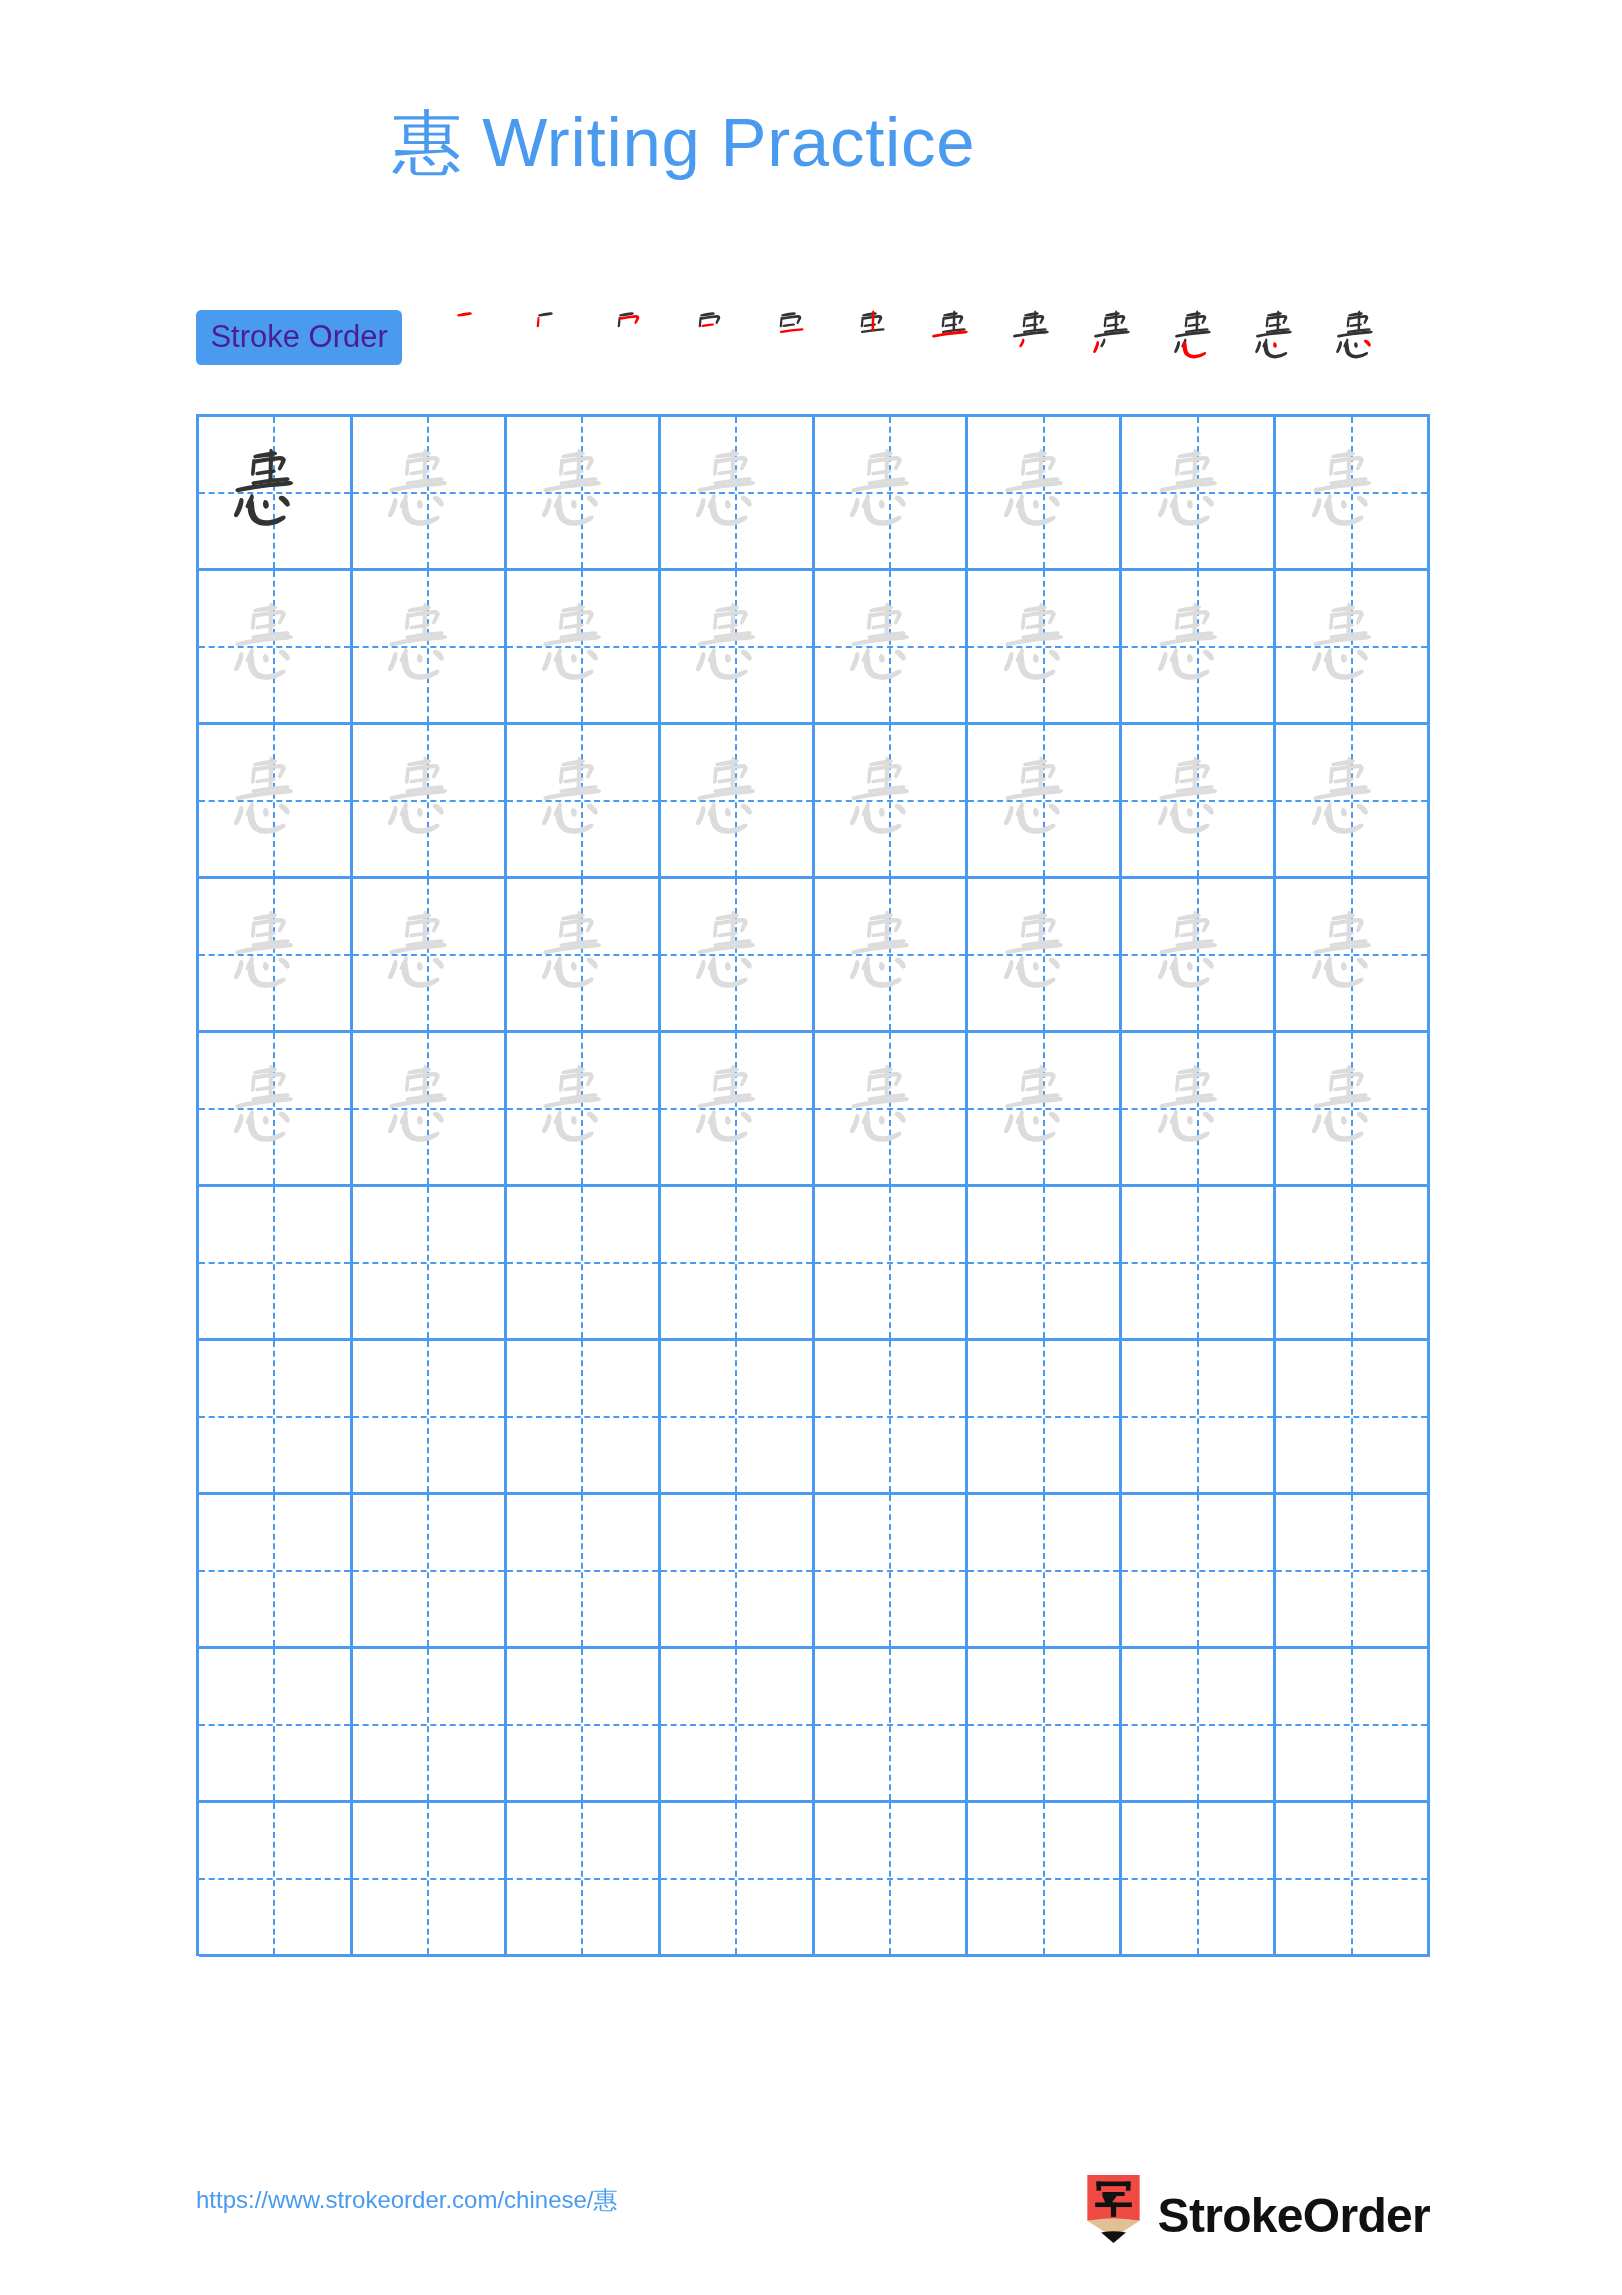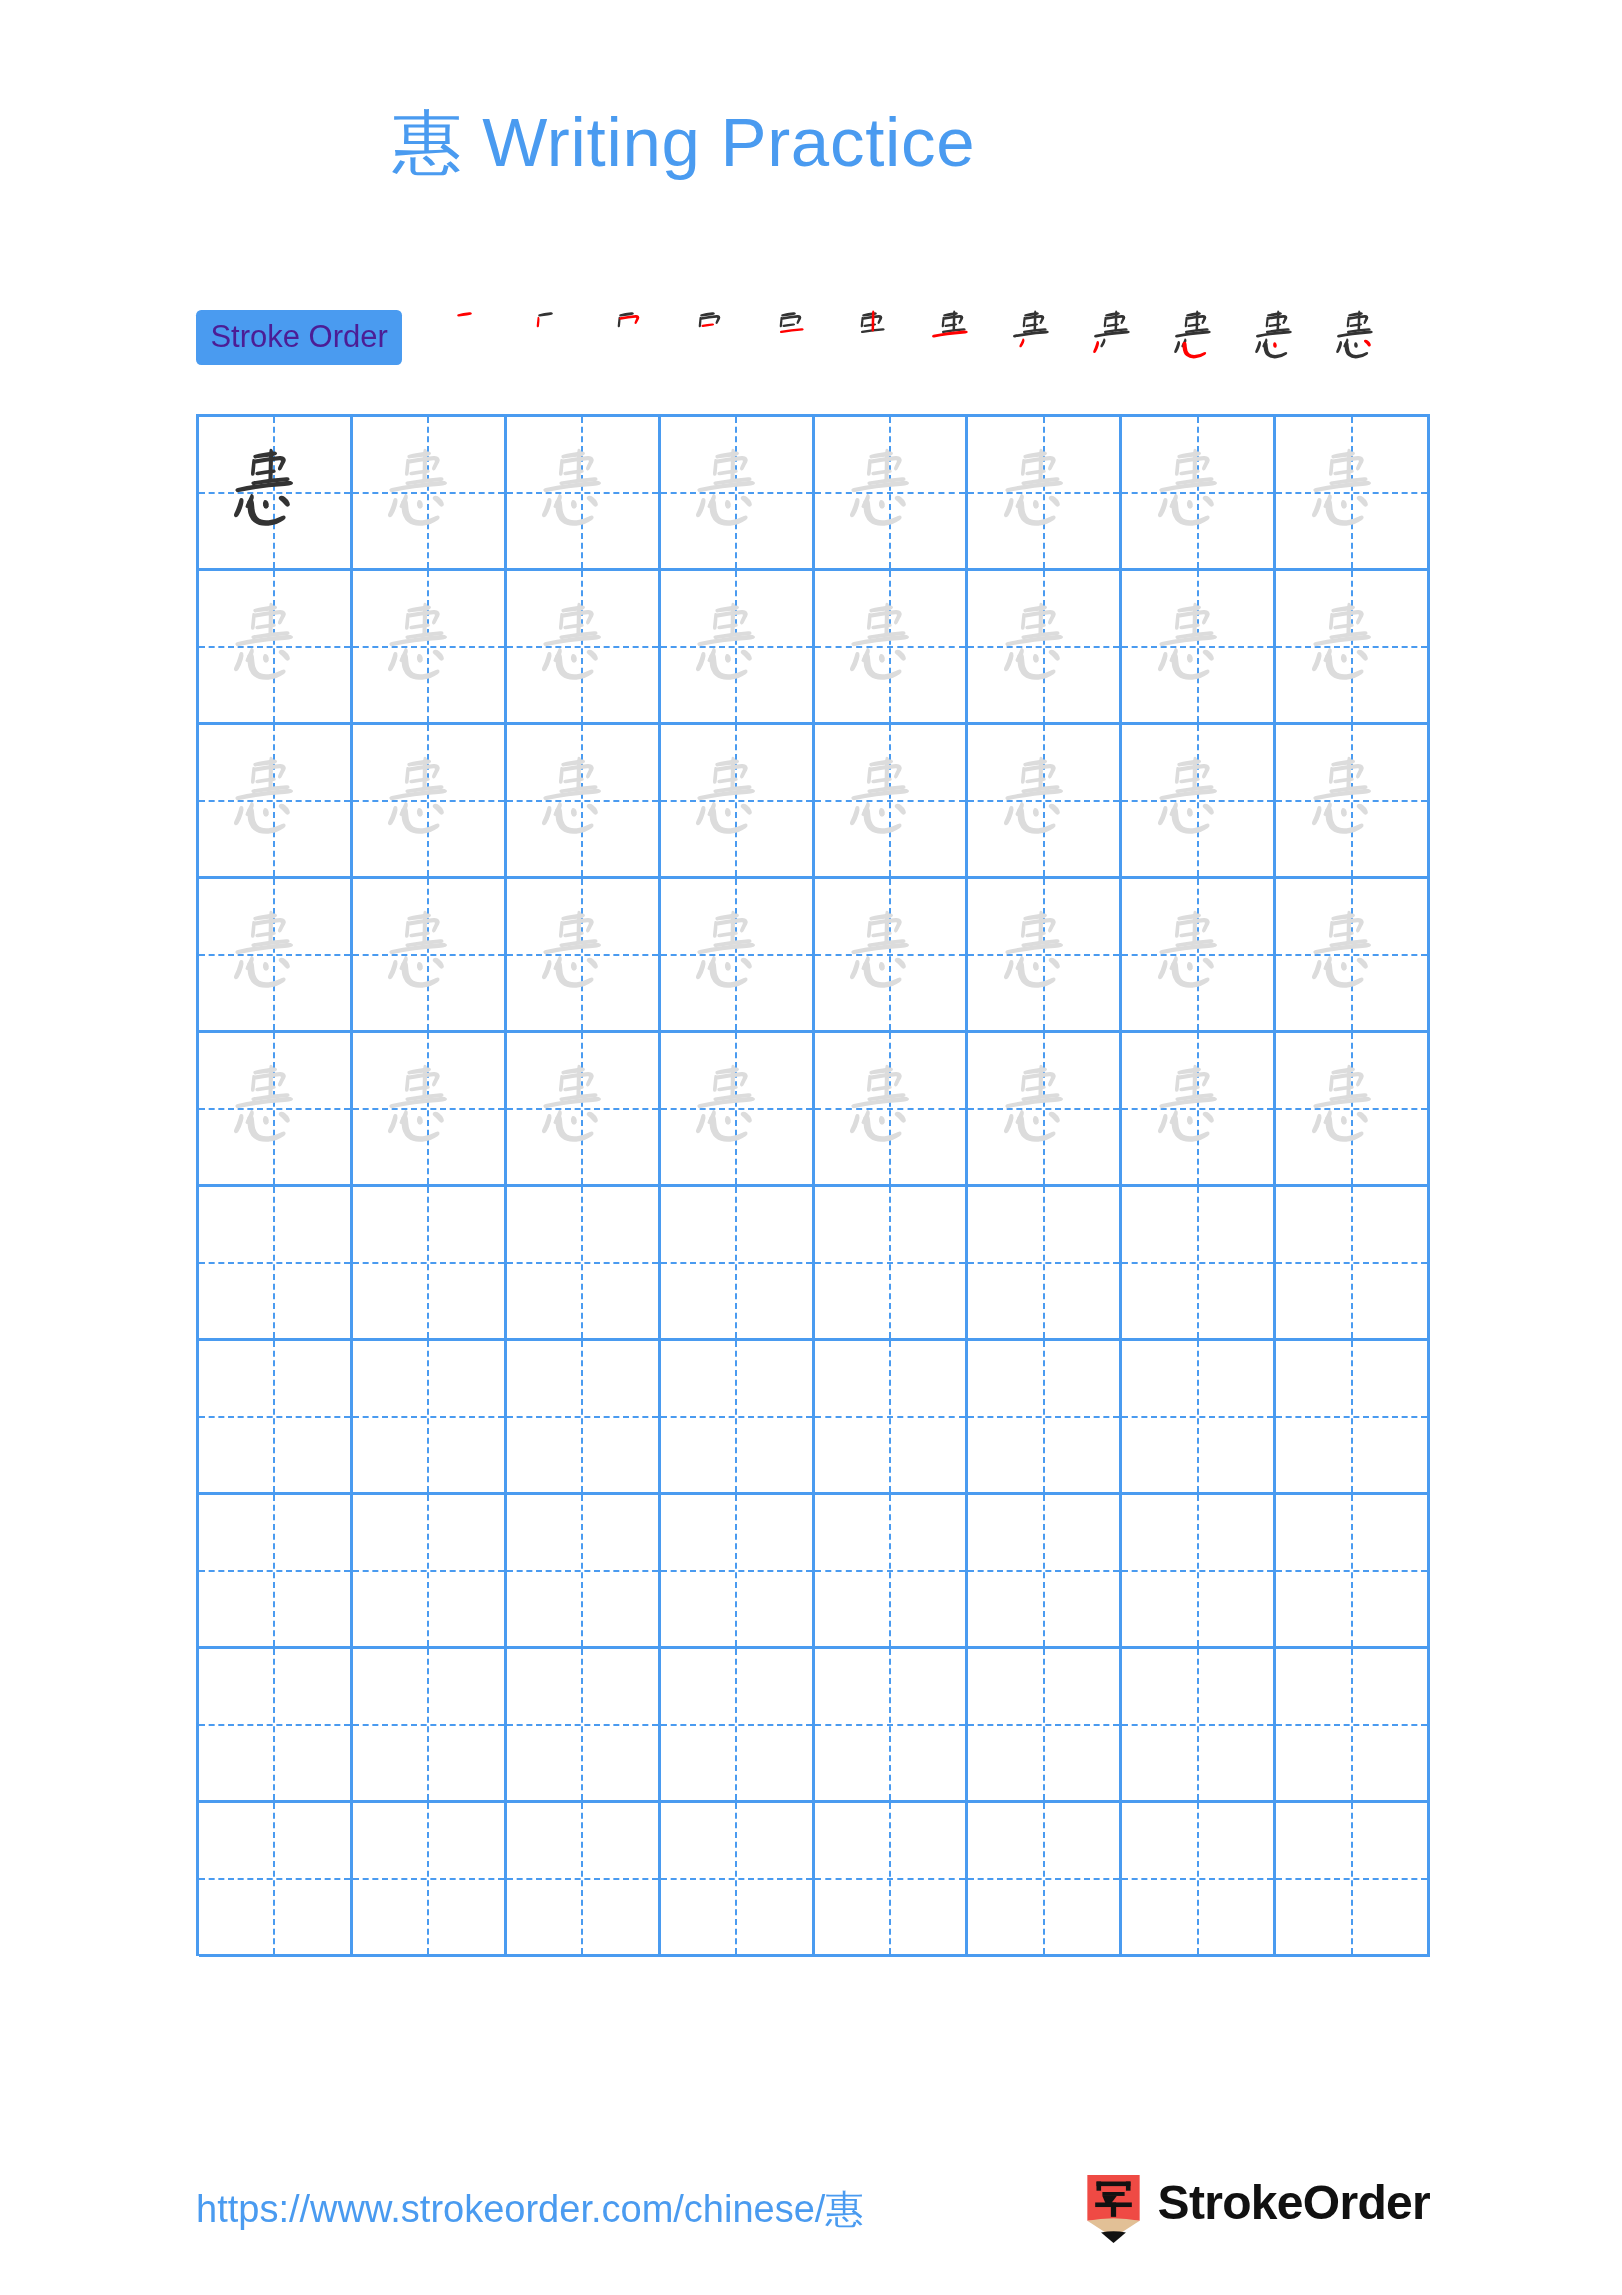--- a/index.html
+++ b/index.html
@@ -135,30 +135,30 @@
   }
   .char-dark  { fill: #333333; }
   .char-ghost { fill: #dcdcdc; }
 
   
   #footer-url {
     position: absolute;
     left: 196px;
     top: 2184px;
     color: #4a9bf0;
-    font-size: 38px;
+    font-size: 24px;
     white-space: nowrap;
     text-decoration: none;
   }
   #footer-brand {
     position: absolute;
     right: 192px;
     top: 2175px;
     display: flex;
-    align-items: flex-start;
+    align-items: flex-end;
     gap: 17px;
   }
   #brand-logo-icon {
     width: 55px;
     height: 68px;
     position: relative;
     flex: 0 0 auto;
   }
   #brand-name {
     font-size: 48px;

